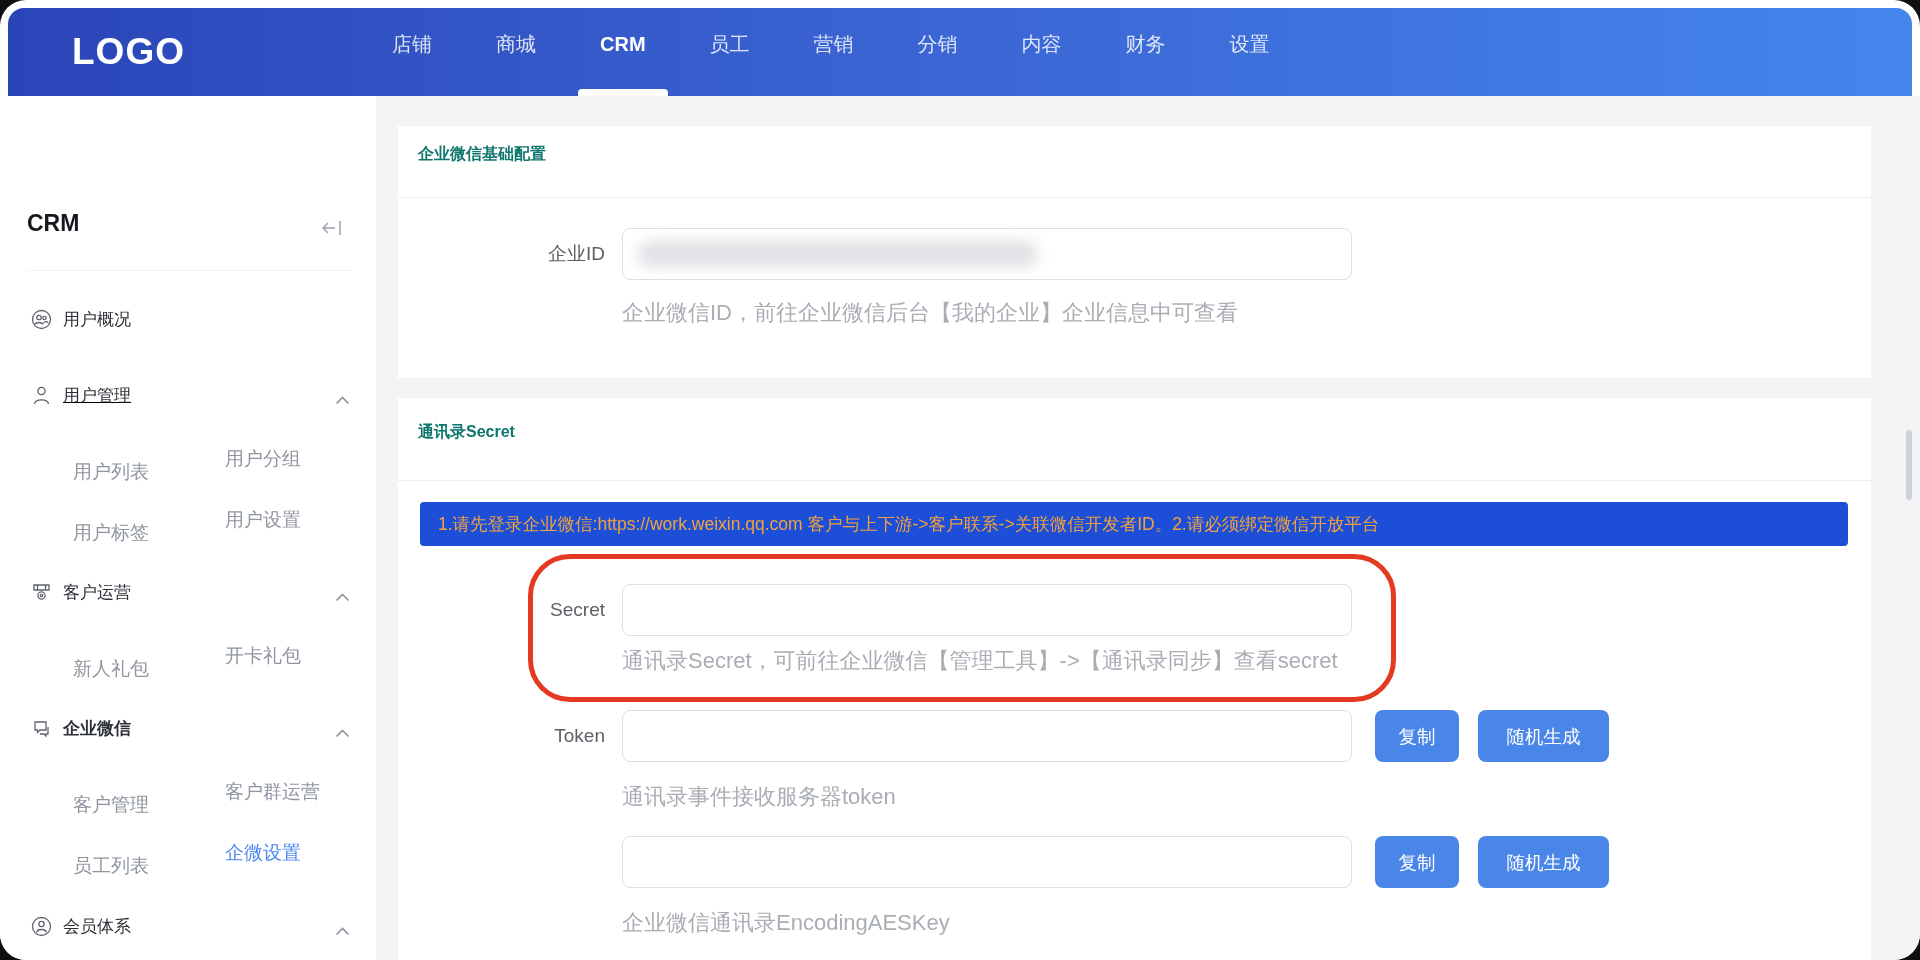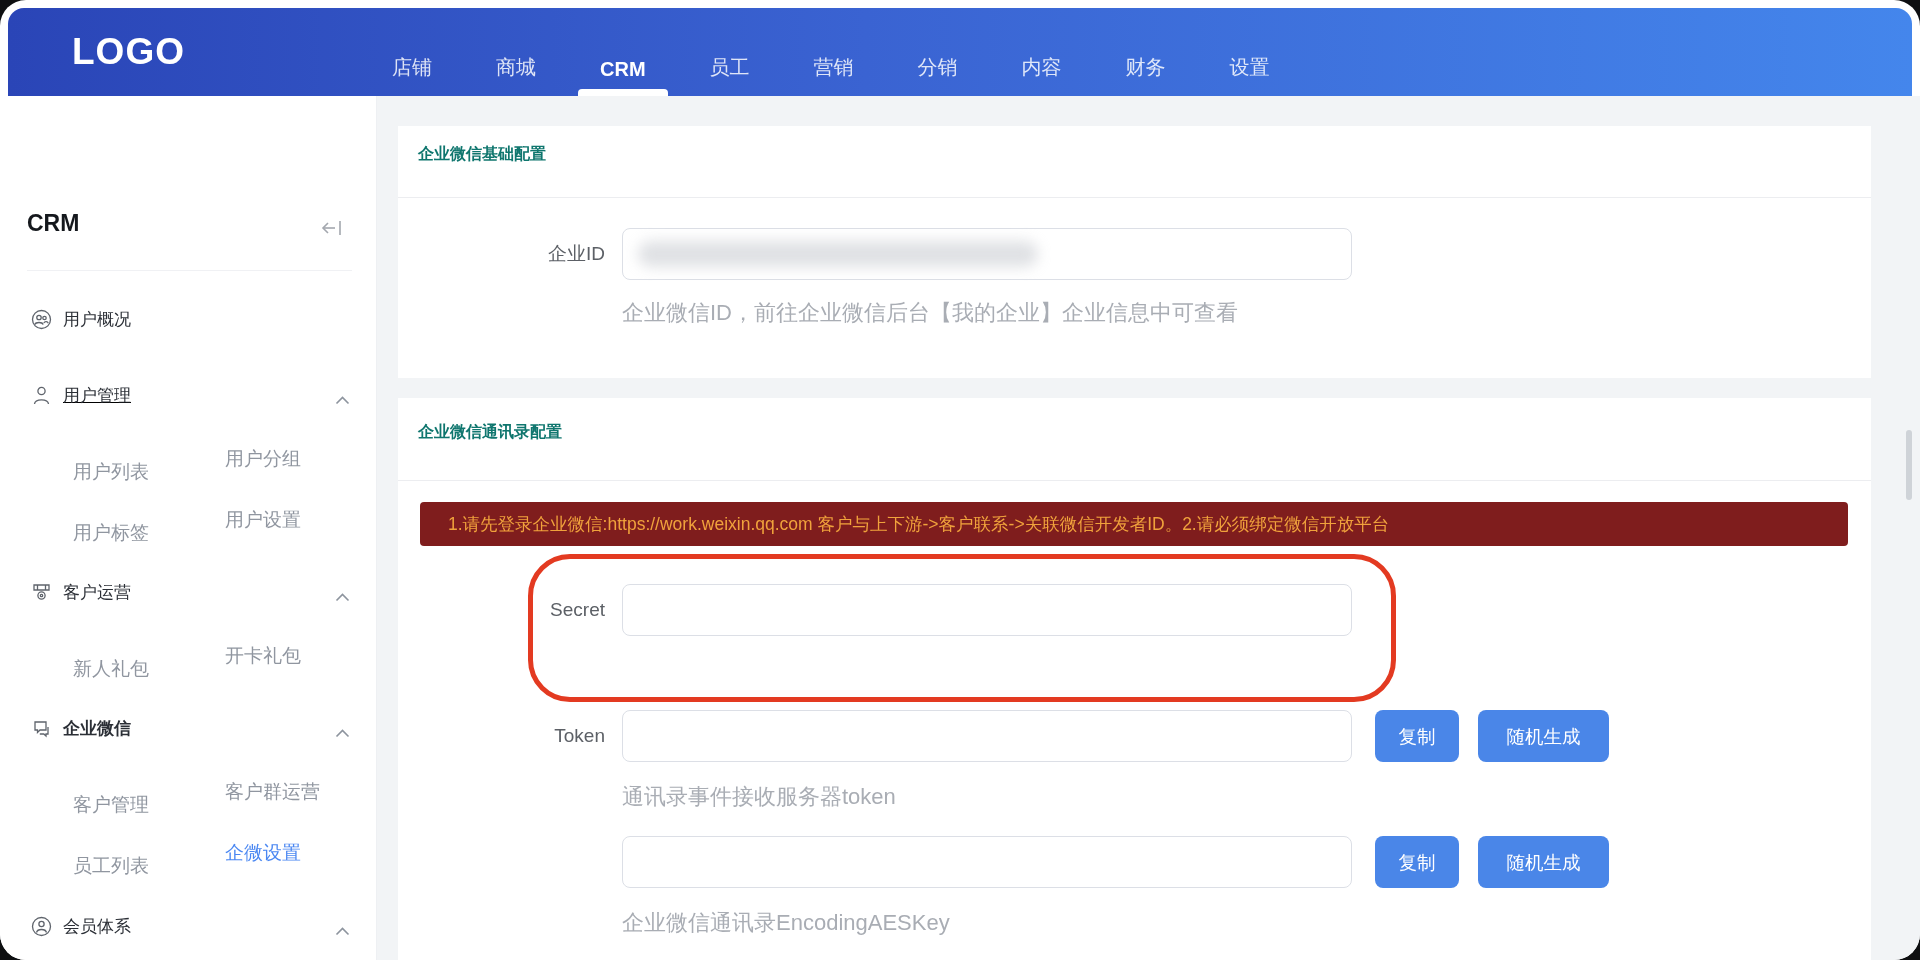--- a/index.html
+++ b/index.html
@@ -19,21 +19,21 @@
     position:absolute; left:8px; top:8px; width:1904px; height:88px;
     background:linear-gradient(90deg,#2a45b7 0%,#3a63d2 45%,#4486ec 100%);
     border-radius:16px 16px 0 0;
   }
   .logo {
     position:absolute; left:64px; top:0; height:88px; line-height:88px;
     color:#fff; font-size:37px; font-weight:bold; letter-spacing:1px;
   }
   .nav-tabs {
     position:absolute; left:384px; top:0; height:73px;
-    display:flex; align-items:flex-end; gap:64px;
+    display:flex; align-items:center; gap:64px;
   }
   .nav-tab {
     color:rgba(255,255,255,0.84); font-size:20px; cursor:pointer; white-space:nowrap;
   }
   .nav-tab.active { color:#ffffff; font-weight:bold; }
   .nav-underline {
     position:absolute; left:570px; bottom:0; width:90px; height:7px;
     background:#ffffff; border-radius:4px 4px 0 0;
   }
 
@@ -97,21 +97,21 @@
     position:absolute; left:16px; top:13px; width:400px; height:26px;
     background:#b9bdc4; opacity:0.45; filter:blur(7px); border-radius:13px;
     pointer-events:none;
   }
   .field-help {
     position:absolute; left:224px; font-size:22px; color:#a9adb4; white-space:nowrap;
   }
 
   .notice {
     position:absolute; left:22px; top:104px; width:1428px; height:44px;
-    background:#7f1d1d; border-radius:4px; line-height:44px; padding-left:28px;
+    background:#1d4ed8; border-radius:4px; line-height:44px; padding-left:18px;
     font-size:17.5px; color:#f0a23c; white-space:nowrap; overflow:hidden;
   }
 
   .annotation {
     position:absolute; left:130px; top:156px; width:868px; height:148px;
     border:5px solid #e33a21; border-radius:42px; pointer-events:none; z-index:5;
   }
 
   .btn {
     position:absolute; height:52px; border:none; border-radius:8px;
@@ -260,29 +260,30 @@
       <div class="card-divider"></div>
       <div class="field-label r-corp">企业ID</div>
       <div class="field-input r-corp">
         <input type="text" value="" style="">
         <div class="redacted-blob"></div>
       </div>
       <div class="field-help h-corp">企业微信ID，前往企业微信后台【我的企业】企业信息中可查看</div>
     </div>
 
     <div class="card card-contacts">
-      <div class="card-title">企业微信通讯录配置</div>
+      <div class="card-title">通讯录Secret</div>
       <div class="card-divider"></div>
 
       <div class="notice">1.请先登录企业微信:https://work.weixin.qq.com 客户与上下游-&gt;客户联系-&gt;关联微信开发者ID。2.请必须绑定微信开放平台</div>
 
       <div class="field-label r-secret">Secret</div>
       <div class="field-input r-secret">
         <input type="text" value="" style="">
       </div>
+      <div class="field-help h-secret">通讯录Secret，可前往企业微信【管理工具】-&gt;【通讯录同步】查看secret</div>
       <div class="annotation"></div>
 
       <div class="field-label r-token">Token</div>
       <div class="field-input r-token">
         <input type="text" value="" style="">
       </div>
       <button class="btn btn-copy r-token">复制</button>
       <button class="btn btn-gen r-token">随机生成</button>
       <div class="field-help h-token">通讯录事件接收服务器token</div>
 

